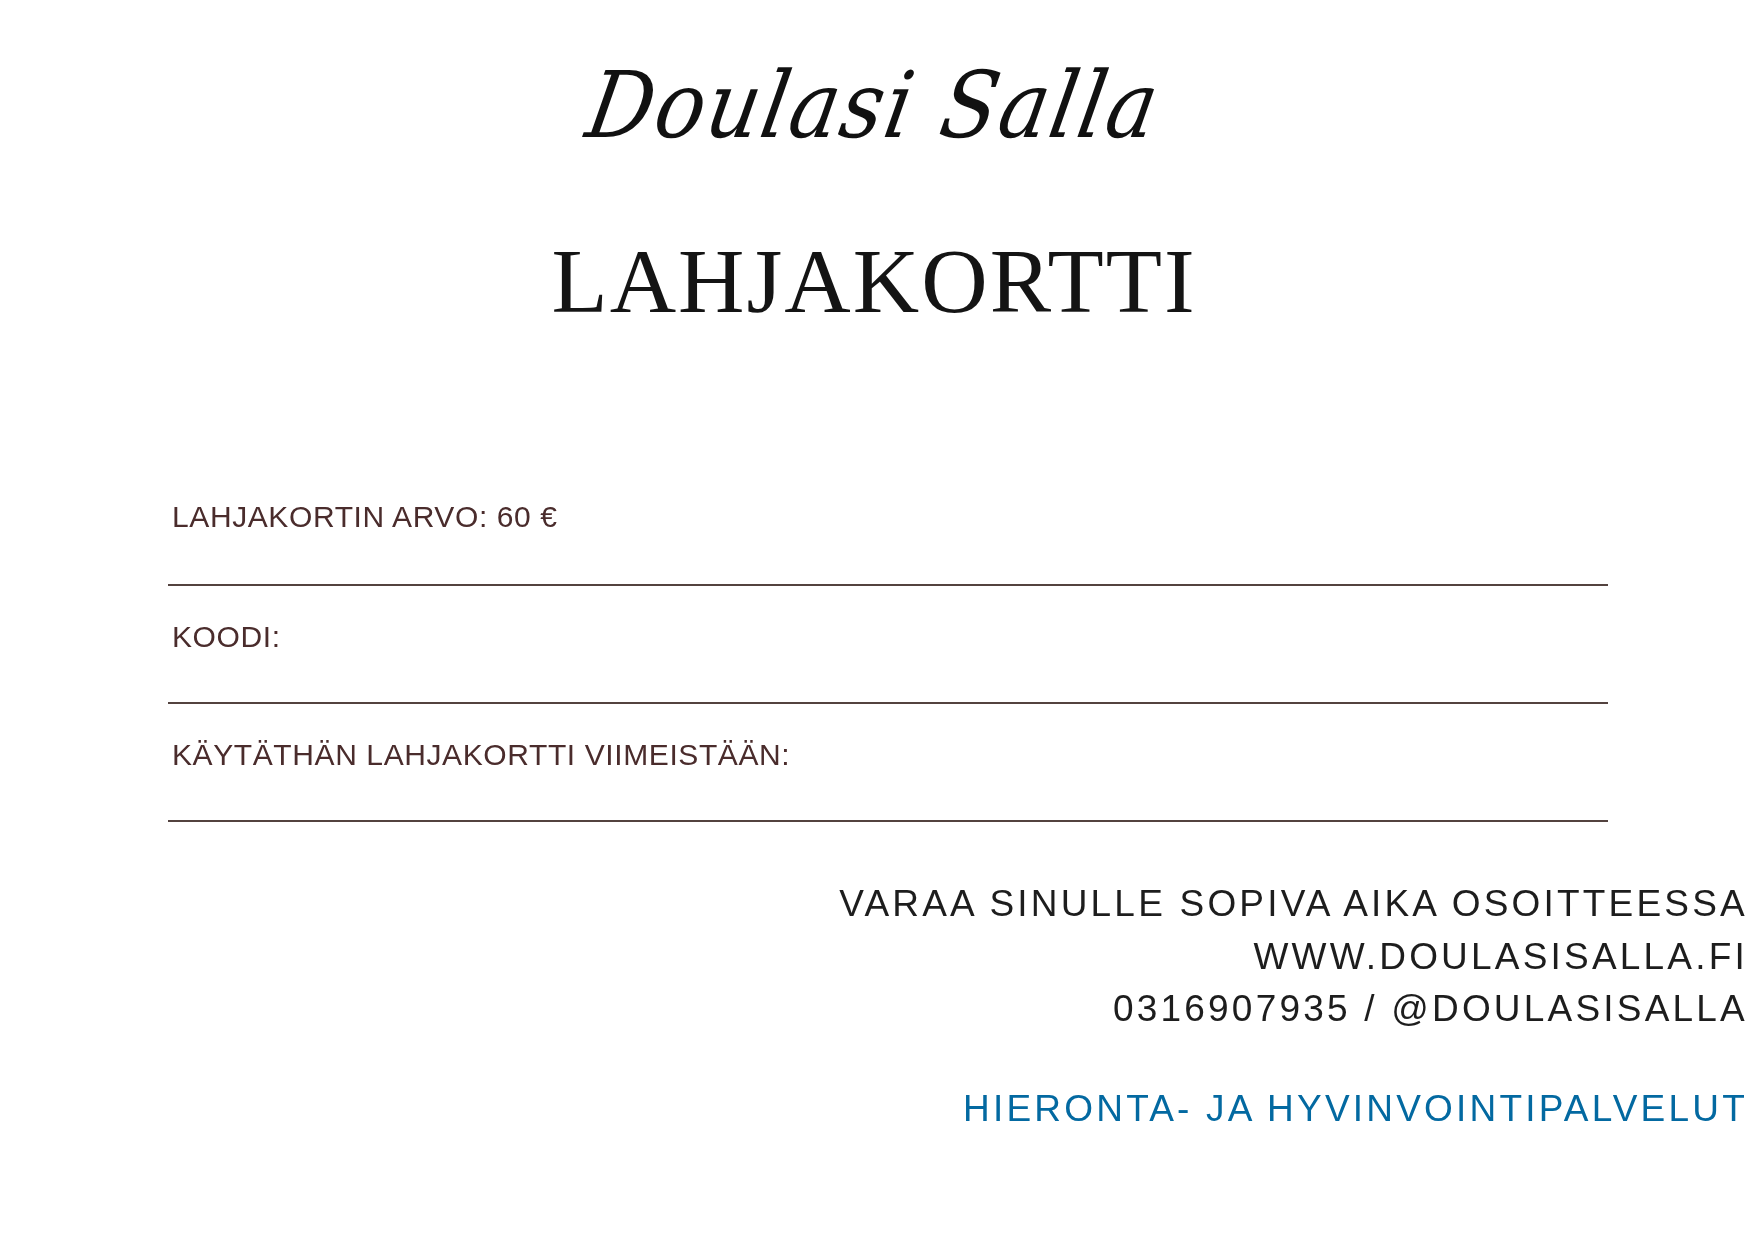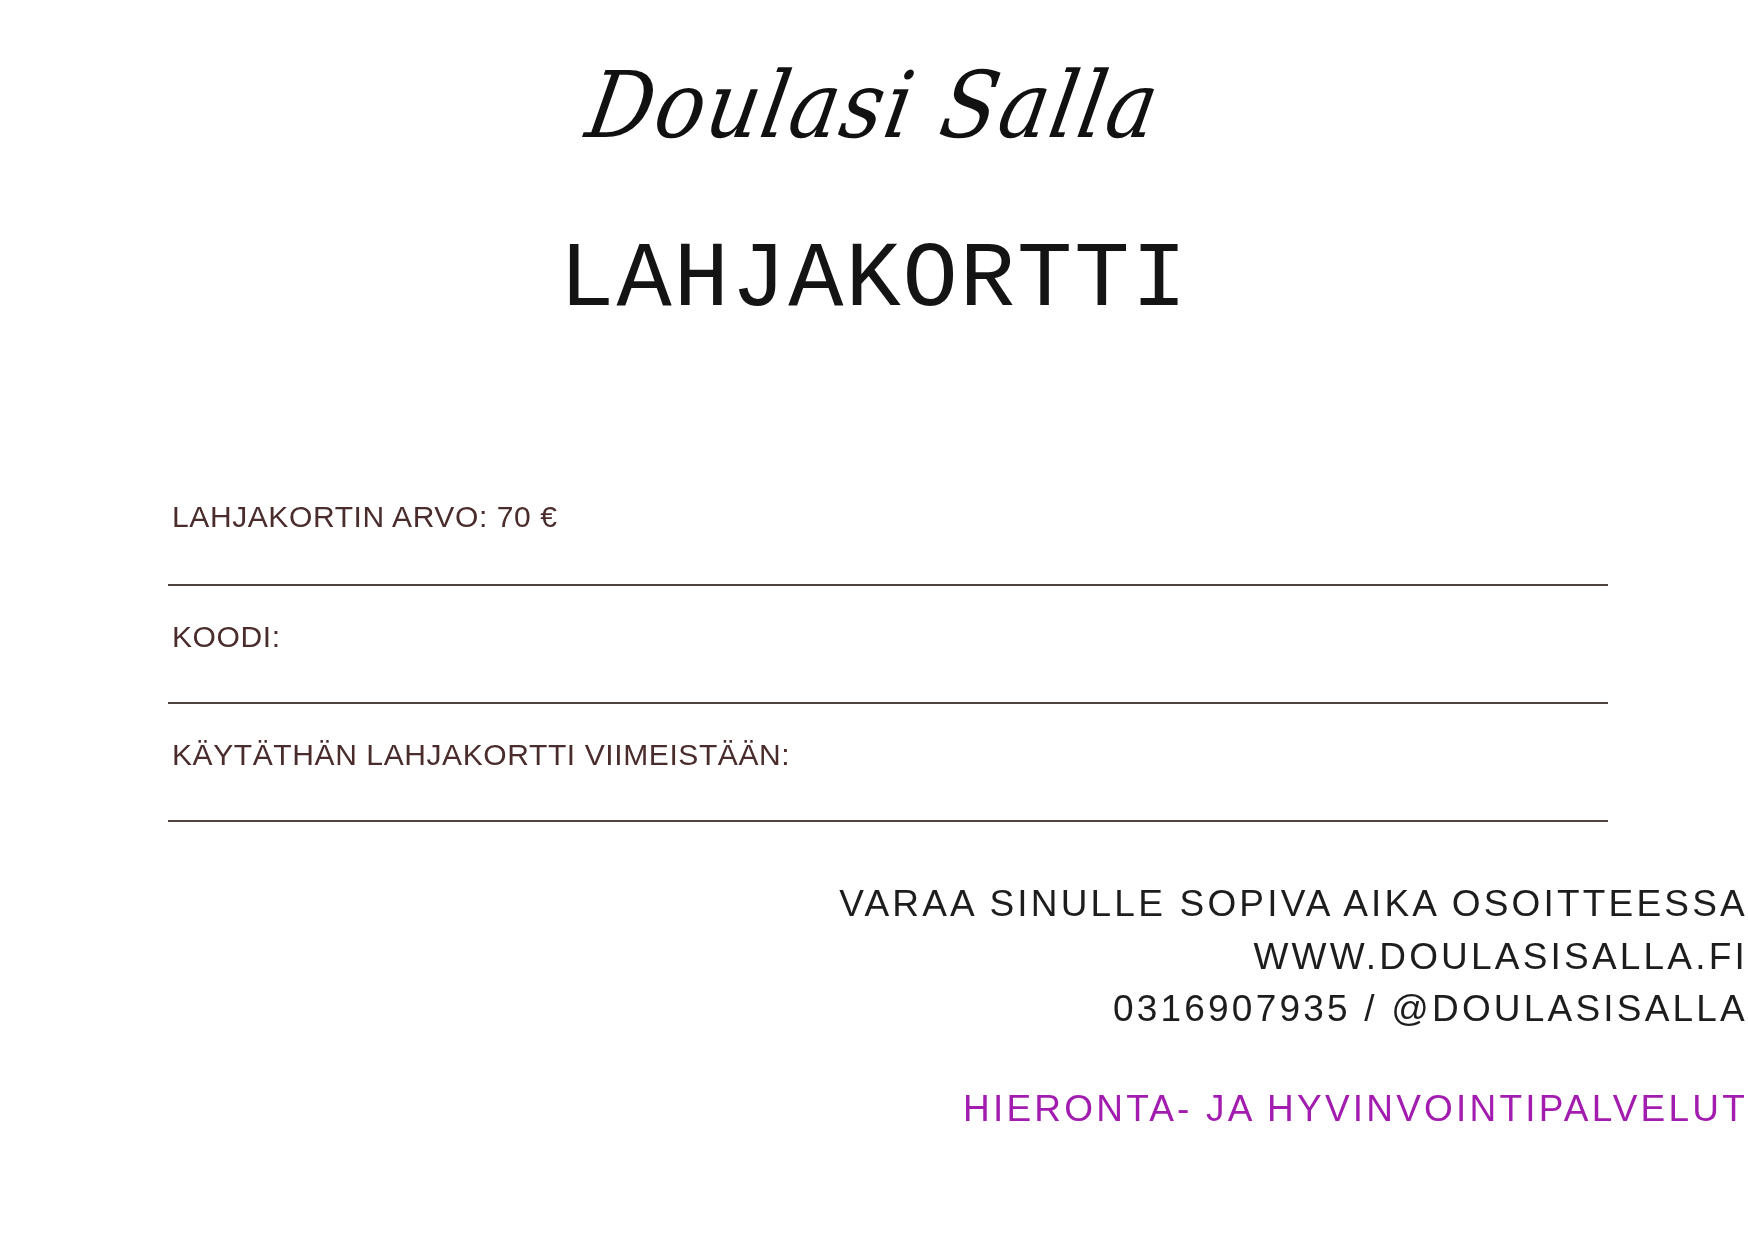--- a/index.html
+++ b/index.html
@@ -43,21 +43,21 @@
     transform: skewX(-10deg) scaleY(1.12);
   }
 
   
   .title {
     position: absolute;
     top: 228px;
     left: 0;
     width: 100%;
     text-align: center;
-    font-family: Liberation Mono, monospace;
+    font-family: Liberation Serif, serif;
     font-weight: 400;
     font-size: 92px;
     letter-spacing: 2px;
     color: #141414;
     white-space: nowrap;
   }
 
   
   .fields {
     position: absolute;
@@ -103,39 +103,39 @@
     line-height: 1.42;
     white-space: nowrap;
   }
   .footer-gap {
     height: 52px;
   }
   .footer-tagline {
     font-family: "Liberation Sans", sans-serif;
     font-size: 37px;
     letter-spacing: 3.2px;
-    color: #a21caf;
+    color: #0369a1;
     white-space: nowrap;
   }
 </style>
 </head>
 <body>
 
 <div class="card">
 
   <div class="logo">
     <span class="logo-inner">Doulasi Salla</span>
   </div>
 
   <div class="title">LAHJAKORTTI</div>
 
   <div class="fields">
 
     <div class="field">
-      <div class="field-label">LAHJAKORTIN ARVO: 70 €</div>
+      <div class="field-label">LAHJAKORTIN ARVO: 60 €</div>
       <div class="field-line"></div>
     </div>
 
     <div class="field">
       <div class="field-label">KOODI:</div>
       <div class="field-line"></div>
     </div>
 
     <div class="field">
       <div class="field-label">KÄYTÄTHÄN LAHJAKORTTI VIIMEISTÄÄN:</div>

